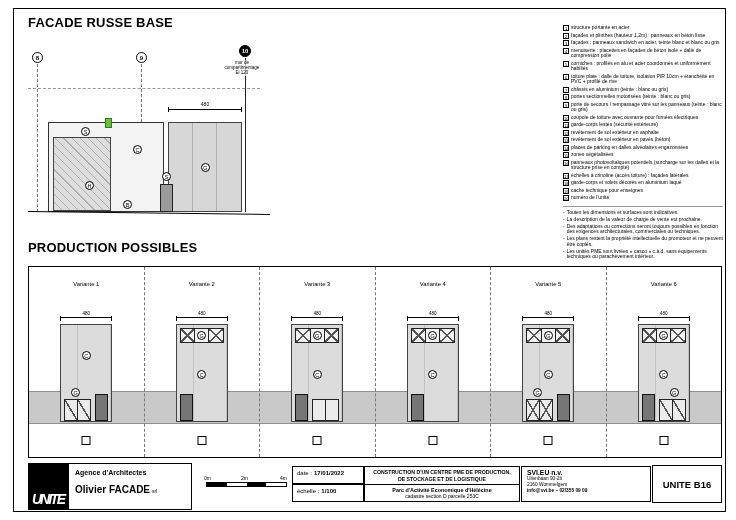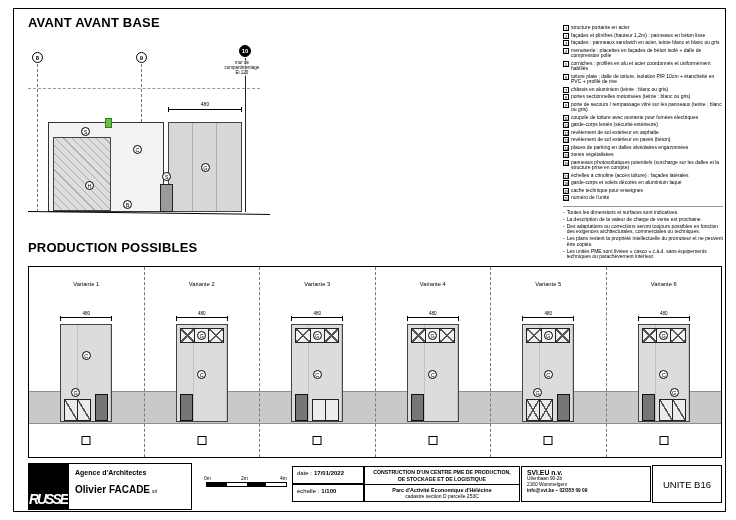--- a/index.html
+++ b/index.html
@@ -115,30 +115,30 @@
   .tb-project .sec1 { border-bottom:0.8px solid #000; padding:2px 1px; font-weight:bold; font-size:5.2px; line-height:1.25; }
   .tb-project .sec2 { padding:2px 1px; }
   .tb-project .loc1 { font-weight:bold; font-size:5.4px; }
   .tb-project .loc2 { font-size:5px; }
   .tb-client { position:absolute; left:521px; top:466px; width:130px; height:36px; border:1px solid #000;
                padding:2px 5px; background:#fff; }
   .tb-client .name { font-weight:bold; font-size:6.8px; }
   .tb-client .addr { font-size:4.8px; line-height:1.25; }
   .tb-client .contact { font-size:4.8px; font-weight:bold; }
   .tb-unit { position:absolute; left:652px; top:465px; width:70px; height:38px; border:1.5px solid #000;
-             display:flex; align-items:center; justify-content:center; font-weight:normal; font-size:9.5px;
+             display:flex; align-items:center; justify-content:center; font-weight:bold; font-size:9.5px;
              background:#fff; }
 </style>
 </head>
 <body>
 
 <div class="page">
   <div class="sheet-border"></div>
 
-  <div class="h-title facade-title">AVANT AVANT BASE</div>
+  <div class="h-title facade-title">FACADE RUSSE BASE</div>
 
   <div class="facade">
     <div class="gm gm8">8</div>
     <div class="gm gm9">9</div>
     <div class="gm gm10">10</div>
     <div class="gl gl8"></div>
     <div class="gl gl9"></div>
     <div class="gl10"></div>
     <div class="wall-note">
       <div>mur de</div>
@@ -411,21 +411,21 @@
         <div class="vbwin right">
           <div class="pane dpane"></div>
           <div class="pane dpane"></div>
         </div>
         <div class="vdoor left"></div>
       </div>
       <div class="vcheck"></div>
     </div>
   </div>
 
-  <div class="tb-logo">RUSSE</div>
+  <div class="tb-logo">UNITE</div>
 
   <div class="tb-agency">
     <div class="l1">Agence d'Architectes</div>
     <div>
       <span class="l2">Olivier FACADE</span><span class="suf">srl</span>
     </div>
   </div>
 
   <div class="tb-scalebar">
     <div class="sb-labels">

